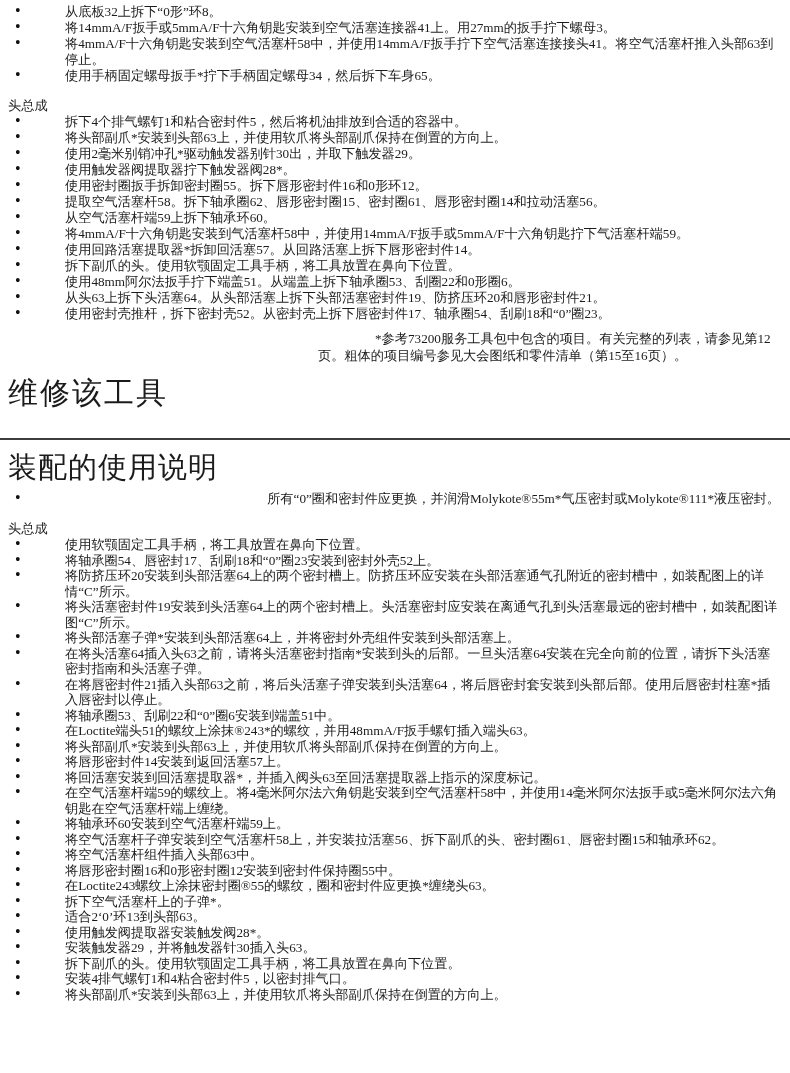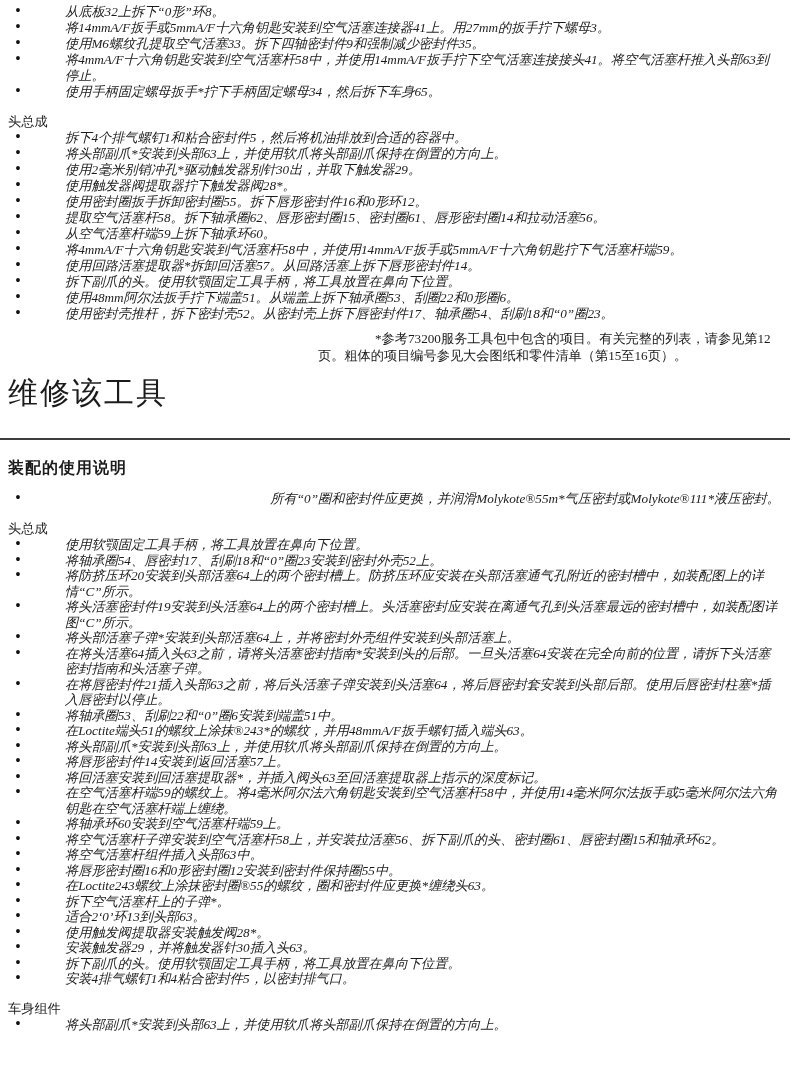--- a/index.html
+++ b/index.html
@@ -21,21 +21,20 @@
   }
   ul.blist {
     list-style: none;
     margin: 0;
     padding: 0;
   }
   li.bitem {
     position: relative;
     padding-left: 57px;
     word-break: break-all;
-    font-style: italic;
   }
   li.bitem::before {
     content: "\2022";
     position: absolute;
     left: 7px;
     top: -1px;
     font-size: 16px;
     color: #111;
   }
   .section-label {
@@ -56,22 +55,22 @@
     line-height: 37px;
     letter-spacing: 2px;
   }
   hr.divider {
     border: none;
     border-top: 2px solid #3d3d3d;
     margin: 27px -10px 0 -8px;
     height: 0;
   }
   h2.assembly-heading {
-    font-size: 16px;
-    font-weight: bold;
+    font-size: 29px;
+    font-weight: normal;
     margin: 14px 0 0 0;
     line-height: 27px;
     letter-spacing: 1px;
   }
   ul.general {
     margin-top: 10px;
   }
   ul.general li.bitem {
     padding-left: 74px;
     text-align: right;
@@ -81,39 +80,39 @@
   }
 </style>
 </head>
 <body>
 
 <div class="page">
 
   <ul class="blist">
     <li class="bitem">从底板32上拆下“0形”环8。</li>
     <li class="bitem">将14mmA/F扳手或5mmA/F十六角钥匙安装到空气活塞连接器41上。用27mm的扳手拧下螺母3。</li>
-    <li class="bitem">使用M6螺纹孔提取空气活塞33。拆下四轴密封件9和强制减少密封件35。</li>
     <li class="bitem">将4mmA/F十六角钥匙安装到空气活塞杆58中，并使用14mmA/F扳手拧下空气活塞连接接头41。将空气活塞杆推入头部63到停止。</li>
     <li class="bitem">使用手柄固定螺母扳手*拧下手柄固定螺母34，然后拆下车身65。</li>
   </ul>
 
   <div class="section-label">头总成</div>
 
   <ul class="blist">
     <li class="bitem">拆下4个排气螺钉1和粘合密封件5，然后将机油排放到合适的容器中。</li>
     <li class="bitem">将头部副爪*安装到头部63上，并使用软爪将头部副爪保持在倒置的方向上。</li>
     <li class="bitem">使用2毫米别销冲孔*驱动触发器别针30出，并取下触发器29。</li>
     <li class="bitem">使用触发器阀提取器拧下触发器阀28*。</li>
     <li class="bitem">使用密封圈扳手拆卸密封圈55。拆下唇形密封件16和0形环12。</li>
     <li class="bitem">提取空气活塞杆58。拆下轴承圈62、唇形密封圈15、密封圈61、唇形密封圈14和拉动活塞56。</li>
     <li class="bitem">从空气活塞杆端59上拆下轴承环60。</li>
     <li class="bitem">将4mmA/F十六角钥匙安装到气活塞杆58中，并使用14mmA/F扳手或5mmA/F十六角钥匙拧下气活塞杆端59。</li>
     <li class="bitem">使用回路活塞提取器*拆卸回活塞57。从回路活塞上拆下唇形密封件14。</li>
     <li class="bitem">拆下副爪的头。使用软颚固定工具手柄，将工具放置在鼻向下位置。</li>
     <li class="bitem">使用48mm阿尔法扳手拧下端盖51。从端盖上拆下轴承圈53、刮圈22和0形圈6。</li>
+    <li class="bitem">从头63上拆下头活塞64。从头部活塞上拆下头部活塞密封件19、防挤压环20和唇形密封件21。</li>
     <li class="bitem">使用密封壳推杆，拆下密封壳52。从密封壳上拆下唇密封件17、轴承圈54、刮刷18和“0”圈23。</li>
   </ul>
 
   <p class="footnote">*参考73200服务工具包中包含的项目。有关完整的列表，请参见第12页。粗体的项目编号参见大会图纸和零件清单（第15至16页）。</p>
 
   <h1 class="page-title">维修该工具</h1>
 
   <hr class="divider">
 
   <h2 class="assembly-heading">装配的使用说明</h2>
@@ -144,19 +143,18 @@
     <li class="bitem">将唇形密封圈16和0形密封圈12安装到密封件保持圈55中。</li>
     <li class="bitem">在Loctite243螺纹上涂抹密封圈®55的螺纹，圈和密封件应更换*缠绕头63。</li>
     <li class="bitem">拆下空气活塞杆上的子弹*。</li>
     <li class="bitem">适合2‘0’环13到头部63。</li>
     <li class="bitem">使用触发阀提取器安装触发阀28*。</li>
     <li class="bitem">安装触发器29，并将触发器针30插入头63。</li>
     <li class="bitem">拆下副爪的头。使用软颚固定工具手柄，将工具放置在鼻向下位置。</li>
     <li class="bitem">安装4排气螺钉1和4粘合密封件5，以密封排气口。</li>
   </ul>
 
-  <div class="section-label">车身组件</div>
 
   <ul class="blist">
     <li class="bitem">将头部副爪*安装到头部63上，并使用软爪将头部副爪保持在倒置的方向上。</li>
   </ul>
 
 </div>
 
 </body></html>

